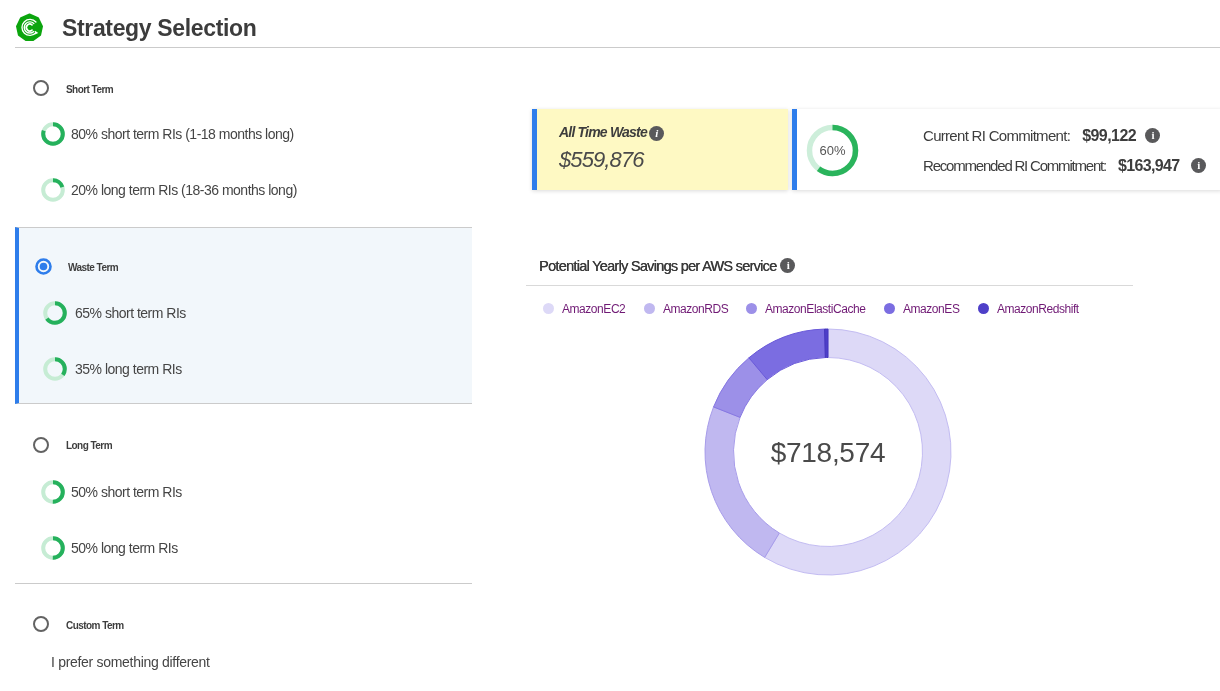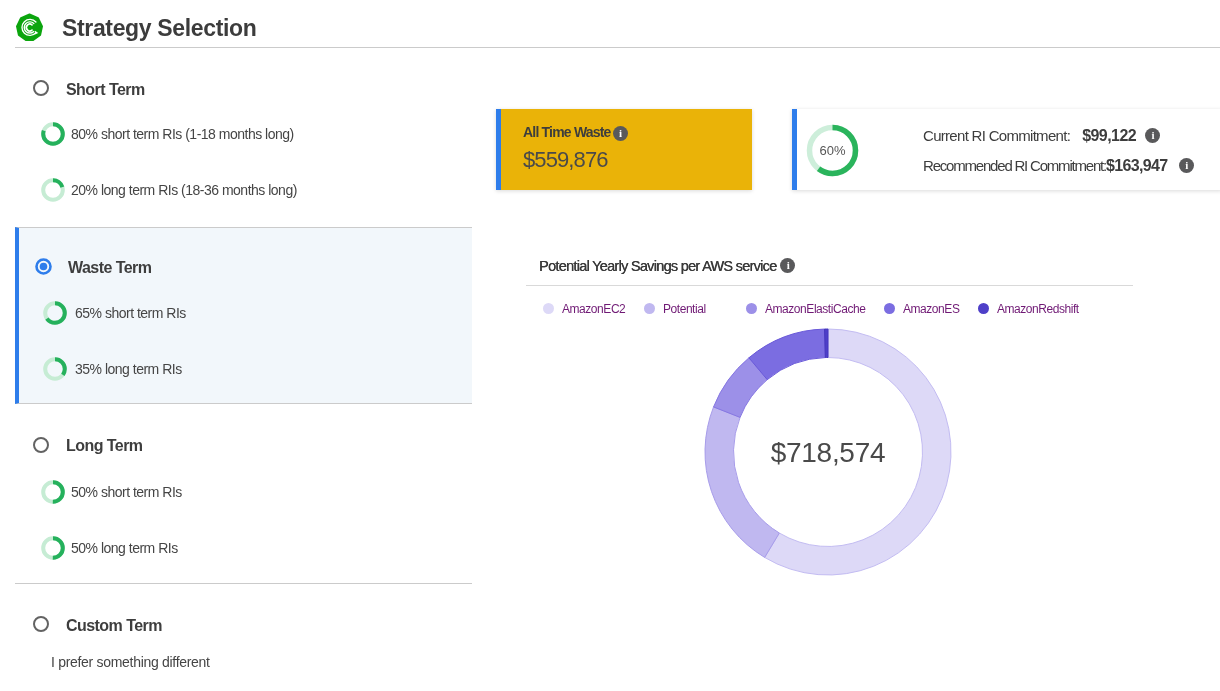--- a/index.html
+++ b/index.html
@@ -1,19 +1,19 @@
 <!DOCTYPE html>
 <html><head>
 <meta charset="utf-8">
 <style>
 * { margin:0; padding:0; box-sizing:border-box; }
 html,body { width:1220px; height:691px; background:#fff; font-family:"Liberation Sans", sans-serif; position:relative; overflow:hidden; }
 .abs { position:absolute; }
 .hline { position:absolute; height:1px; background:#cbcbcb; }
-.optlabel { position:absolute; font-size:16px; font-weight:bold; color:#3e3e3e; letter-spacing:-0.55px; line-height:17px; }
+.optlabel { position:absolute; font-size:10px; font-weight:bold; color:#3e3e3e; letter-spacing:-0.55px; line-height:17px; }
 .subtext { position:absolute; font-size:14px; color:#454545; letter-spacing:-0.5px; line-height:17px; }
 .radio { position:absolute; width:16px; height:16px; border:2px solid #636363; border-radius:50%; background:#fff; }
 .info { display:inline-block; width:15px; height:15px; border-radius:50%; background:#59595b; color:#fff; font-size:11px; font-weight:bold; text-align:center; line-height:15px; vertical-align:-3px; font-family:"Liberation Serif", serif; }
 .dot { position:absolute; width:11px; height:11px; border-radius:50%; }
 .leg { position:absolute; font-size:12px; color:#701a75; letter-spacing:-0.45px; top:302px; }
 </style>
 </head>
 <body>
 
 <svg class="abs" style="left:16px; top:13px;" width="27" height="28" viewBox="0 0 27 28">
@@ -69,41 +69,41 @@
   <circle cx="12" cy="12" r="9.8" fill="none" stroke="#c6ecd4" stroke-width="4"></circle>
   <circle cx="12" cy="12" r="9.8" fill="none" stroke="#25b15c" stroke-width="4" stroke-dasharray="30.79 61.58" transform="rotate(-90 12 12)"></circle>
 </svg>
 <div class="subtext" style="left:71px; top:540px;">50% long term RIs</div>
 <div class="hline" style="left:15px; top:583px; width:457px;"></div>
 
 <div class="radio" style="left:33px; top:616px;"></div>
 <div class="optlabel" style="left:66px; top:617px;">Custom Term</div>
 <div class="subtext" style="left:51px; top:654px; letter-spacing:-0.3px;">I prefer something different</div>
 
-<div class="abs" style="left:496px; top:109px; width:256px; height:81px; background:#eab308; border-left:5px solid #2e7deb; box-shadow:0 1px 4px rgba(0,0,0,0.15);">
+<div class="abs" style="left:532px; top:109px; width:256px; height:81px; background:#fef9c3; border-left:5px solid #2e7deb; box-shadow:0 1px 4px rgba(0,0,0,0.15);font-style:italic;">
   <div style="position:absolute; left:22px; top:15px; font-size:14px; font-weight:bold; color:#3d3d3d; letter-spacing:-0.8px;">All Time Waste<span class="info" style="margin-left:2px; vertical-align:0.5px;">i</span></div>
   <div style="position:absolute; left:22px; top:38px; font-size:22px; color:#4a4a4a; letter-spacing:-0.9px;">$559,876</div>
 </div>
 
 <div class="abs" style="left:792px; top:109px; width:430px; height:81px; background:#fff; border-left:5px solid #2e7deb; box-shadow:0 1px 4px rgba(0,0,0,0.15);"></div>
 <svg class="abs" style="left:806px; top:124px;" width="53" height="53" viewBox="0 0 53 53">
   <circle cx="26.5" cy="26.5" r="23" fill="none" stroke="#cdeeda" stroke-width="5.5"></circle>
   <circle cx="26.5" cy="26.5" r="23" fill="none" stroke="#2ab45c" stroke-width="5.5" stroke-dasharray="86.7 57.8" transform="rotate(-90 26.5 26.5)"></circle>
   <text x="26.5" y="31" font-size="13" fill="#565656" text-anchor="middle" font-family="Liberation Sans, sans-serif">60%</text>
 </svg>
 <div class="abs" style="left:923px; top:127px; font-size:15px; color:#3d3d3d; letter-spacing:-0.7px; line-height:18px; white-space:nowrap;">Current RI Commitment:<b style="font-size:16px; margin-left:12px; letter-spacing:-0.55px;">$99,122</b><span class="info" style="margin-left:9px; vertical-align:2px;">i</span></div>
-<div class="abs" style="left:923px; top:157px; font-size:15px; color:#3d3d3d; letter-spacing:-1.2px; line-height:18px; white-space:nowrap;">Recommended RI Commitment:<b style="font-size:16px; letter-spacing:-0.65px;">$163,947</b><span class="info" style="margin-left:11px; vertical-align:2px;">i</span></div>
+<div class="abs" style="left:923px; top:157px; font-size:15px; color:#3d3d3d; letter-spacing:-1.2px; line-height:18px; white-space:nowrap;">Recommended RI Commitment:<b style="font-size:16px; margin-left:12px; letter-spacing:-0.65px;">$163,947</b><span class="info" style="margin-left:11px; vertical-align:2px;">i</span></div>
 
 <div class="abs" style="left:539px; top:258px; font-size:14.5px; font-weight:normal; color:#3a3a3a; letter-spacing:-0.72px; text-shadow:0.3px 0 0 #3a3a3a;">Potential Yearly Savings per AWS service<span class="info" style="margin-left:4px; text-shadow:none; vertical-align:2px;">i</span></div>
 <div class="hline" style="left:526px; top:285px; width:607px; background:#d9d9d9;"></div>
 
 <span class="dot" style="left:543px; top:303px; background:#DDD9F7;"></span>
 <span class="leg" style="left:562px;">AmazonEC2</span>
 <span class="dot" style="left:644px; top:303px; background:#C0B8F0;"></span>
-<span class="leg" style="left:663px;">Potential</span>
+<span class="leg" style="left:663px;">AmazonRDS</span>
 <span class="dot" style="left:746px; top:303px; background:#9C90E8;"></span>
 <span class="leg" style="left:765px;">AmazonElastiCache</span>
 <span class="dot" style="left:884px; top:303px; background:#7B6DE1;"></span>
 <span class="leg" style="left:903px;">AmazonES</span>
 <span class="dot" style="left:978px; top:303px; background:#4E3FC8;"></span>
 <span class="leg" style="left:997px;">AmazonRedshift</span>
 
 <svg class="abs" style="left:704px; top:328px;" width="249" height="249" viewBox="0 0 249 249">
   <path d="M 124.00 1.00 A 123 123 0 1 1 60.65 229.43 L 75.33 205.00 A 94.5 94.5 0 1 0 124.00 29.50 Z" fill="#DDD9F7" stroke="#c3bcf2" stroke-width="1"></path>
   <path d="M 60.65 229.43 A 123 123 0 0 1 9.56 78.92 L 36.08 89.37 A 94.5 94.5 0 0 0 75.33 205.00 Z" fill="#C0B8F0" stroke="#a79cea" stroke-width="1"></path>

